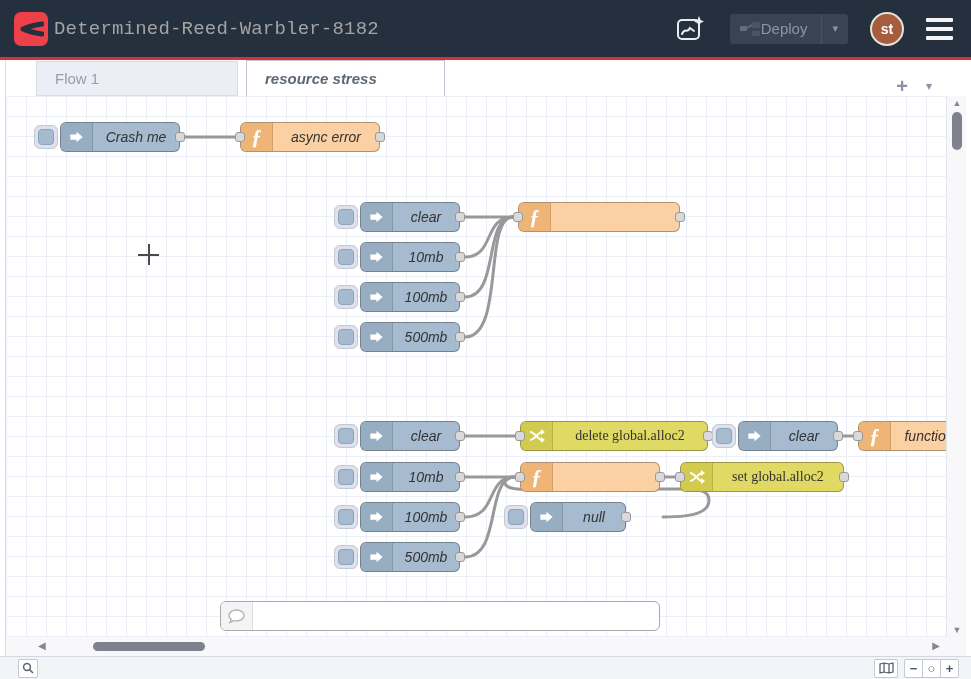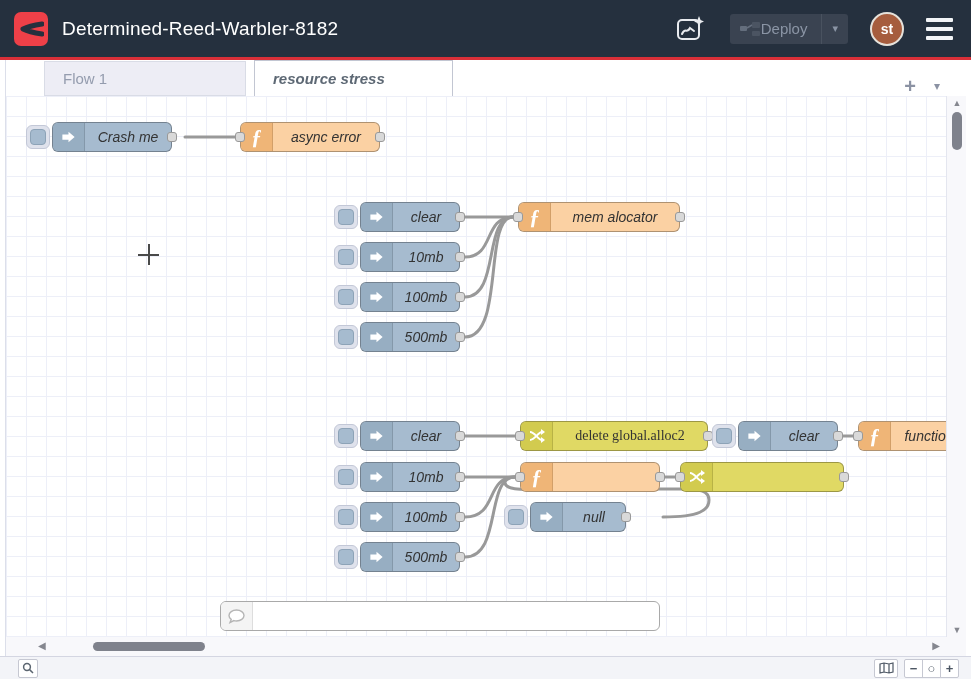--- a/index.html
+++ b/index.html
@@ -3,33 +3,33 @@
 <meta charset="utf-8">
 <style>
   * { margin:0; padding:0; box-sizing:border-box; }
   html,body { width:971px; height:679px; font-family:"Liberation Sans", sans-serif; background:#fff; }
   .window { position:relative; width:971px; height:679px; overflow:hidden; background:#fff; }
 
   
   .header { position:absolute; left:0; top:0; width:971px; height:57px; background:#25303e; display:flex; align-items:center; }
   .redline { position:absolute; left:0; top:57px; width:971px; height:3px; background:#da2f38; }
   .logo { width:34px; height:34px; margin-left:14px; border-radius:7px; background:#ee4048; display:flex; align-items:center; justify-content:center; }
-  .app-title { color:#ffffff; font-size:19px; margin-left:14px; letter-spacing:.2px; }
+  .app-title { color:#a3a3a3; font-size:19px; margin-left:6px; letter-spacing:.2px;font-family:Liberation Mono, monospace; }
   .header-right { margin-left:auto; display:flex; align-items:center; gap:22px; margin-right:18px; }
   .ai-icon { width:36px; height:34px; display:flex; align-items:center; justify-content:center; }
   .deploy-btn { height:30px; background:#3a4351; border-radius:3px; display:flex; align-items:center; color:#8b95a5; }
   .deploy-main { display:flex; align-items:center; gap:1px; padding:0 14px 0 10px; }
   .deploy-label { font-size:15px; }
   .deploy-caret { padding:0 10px; border-left:1px solid #49525f; font-size:11px; color:#8b95a5; align-self:stretch; display:flex; align-items:center; }
   .avatar { width:34px; height:34px; border-radius:50%; background:#a65d3e; border:2px solid #e6e2db; color:#fff; font-size:14px; font-weight:bold; display:flex; align-items:center; justify-content:center; }
   .hamburger { display:flex; flex-direction:column; gap:5px; cursor:pointer; }
   .hamburger span { display:block; width:27px; height:4px; background:#f2f4f7; border-radius:1px; }
 
   
-  .tabbar { position:absolute; left:22px; top:60px; width:940px; height:36px; background:#fff; display:flex; align-items:flex-end; }
+  .tabbar { position:absolute; left:14px; top:60px; width:940px; height:36px; background:#fff; display:flex; align-items:flex-end; }
   .tab { height:35px; display:flex; align-items:center; padding:0 18px; font-size:15px; }
   .tab.inactive { background:#ededf5; border:1px solid #d9dce6; color:#949cae; width:202px; margin-left:22px; }
   .tab.active { background:#fff; border:1px solid #c2c6d2; border-bottom:none; color:#5d6874; font-weight:bold; width:199px; margin-left:8px; height:36px;font-style:italic; }
   .tab-controls { margin-left:auto; display:flex; align-items:center; gap:18px; padding-right:22px; color:#8b92a3; }
   .tab-add { font-size:20px; font-weight:bold; line-height:1; }
   .tab-caret { font-size:12px; }
 
   
   .left-strip { position:absolute; left:0; top:60px; width:6px; height:596px; background:#fff; border-right:1px solid #dcdfea; }
 
@@ -154,21 +154,21 @@
         <path d="M459,340 L509,340"></path>
         <path d="M459,381 L509,381"></path>
         <path d="M459,421 C492,421 479,381 509,381"></path>
         <path d="M459,461 C496,461 479,381 509,381"></path>
         <path d="M659,381 L669,381"></path>
         <path d="M837,340 L847,340"></path>
         <path d="M657,421 C694,421 703,414 703,404 C703,395 694,393 678,393 L542,393 C520,393 500,395 499,387 C498,381 503,381 509,381"></path>
       </g>
     </svg>
 
-    <div class="node inject" style="left:46px;top:26px;width:120px;">
+    <div class="node inject" style="left:54px;top:26px;width:120px;">
       <div class="inj-btn">
           <div class="inner"></div>
         </div>
       <div class="icon-box">
         <svg width="15" height="14" viewBox="0 0 16 16">
             <path d="M1 5 L8 5 L8 2 L15 8 L8 14 L8 11 L1 11 Z" fill="#fff"></path>
           </svg>
       </div>
       <div class="nlabel">Crash me</div>
       <div class="port out"></div>
@@ -229,21 +229,20 @@
           </svg>
         </div>
       <div class="nlabel">500mb</div>
       <div class="port out"></div>
     </div>
 
     <div class="node func" style="left:512px;top:106px;width:162px;">
       <div class="icon-box">
           <span class="func-glyph">ƒ</span>
         </div>
-      <div class="nlabel">mem alocator</div>
       <div class="port in"></div>
       <div class="port out"></div>
     </div>
 
     <div class="node inject" style="left:354px;top:325px;width:100px;">
       <div class="inj-btn">
           <div class="inner"></div>
         </div>
       <div class="icon-box">
           <svg width="15" height="14" viewBox="0 0 16 16">
@@ -318,20 +317,21 @@
       <div class="icon-box">
         <svg width="16" height="14" viewBox="0 0 16 14">
             <g stroke="#fff" stroke-width="2" fill="none">
               <path d="M1 3 C6 3 9 11 13 11"></path>
               <path d="M1 11 C6 11 9 3 13 3"></path>
             </g>
             <path d="M12 0 L16 3 L12 6 Z" fill="#fff"></path>
             <path d="M12 8 L16 11 L12 14 Z" fill="#fff"></path>
           </svg>
       </div>
+      <div class="nlabel">set global.alloc2</div>
       <div class="port in"></div>
       <div class="port out"></div>
     </div>
 
     <div class="node inject" style="left:524px;top:406px;width:96px;">
       <div class="inj-btn">
           <div class="inner"></div>
         </div>
       <div class="icon-box">
           <svg width="15" height="14" viewBox="0 0 16 16">

